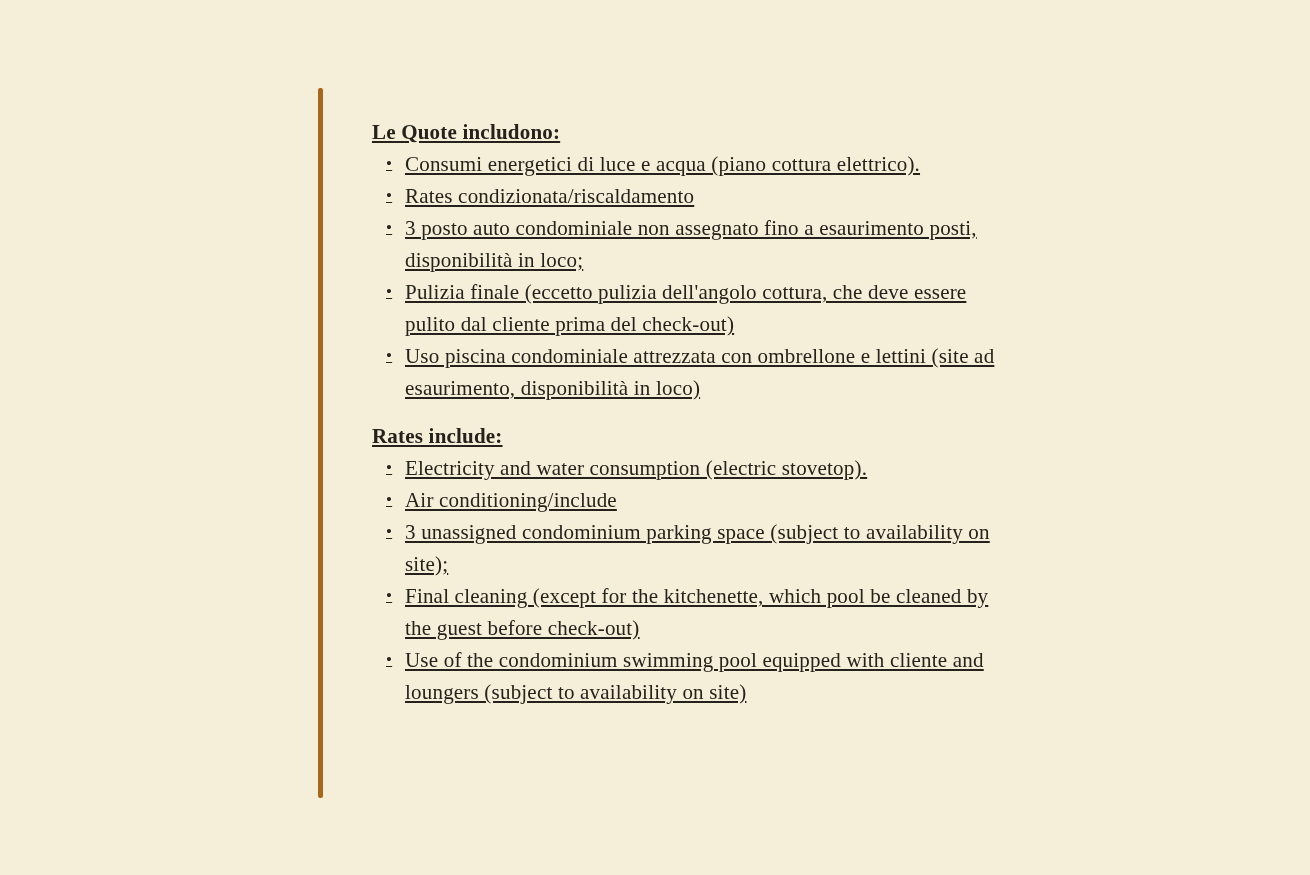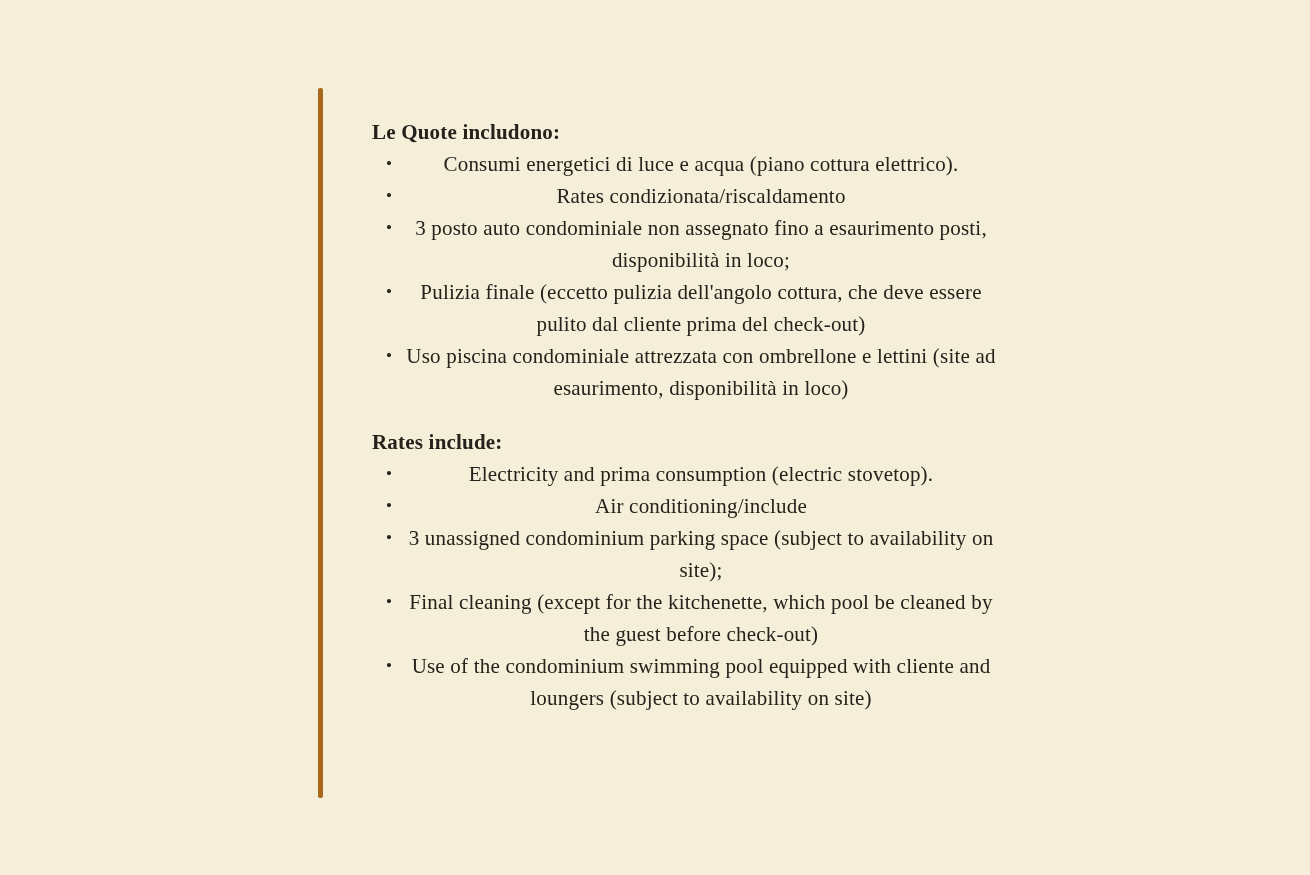--- a/index.html
+++ b/index.html
@@ -21,20 +21,21 @@
     width: 5px;
     height: 710px;
     background: #a8681b;
     border-radius: 2px;
   }
   .content {
     position: absolute;
     left: 372px;
     top: 116px;
     width: 625px;
+    text-decoration: underline;
   }
   .section-heading {
     font-size: 21px;
     line-height: 32px;
     font-weight: bold;
     letter-spacing: 0.2px;
   }
   ul.bullet-list {
     list-style: none;
     margin: 0;
@@ -49,24 +50,23 @@
   }
   .bullet {
     flex: 0 0 33px;
     padding-left: 14px;
     font-size: 17px;
     line-height: 32px;
   }
   .item-text {
     flex: 1 1 auto;
     max-width: 592px;
-    text-align: center;
   }
   .section + .section {
-    margin-top: 22px;
+    margin-top: 16px;
   }
 </style>
 </head>
 <body>
 
 <div>
   <div class="accent-line"></div>
 
   <div class="content">
 
@@ -94,21 +94,21 @@
           <span class="item-text">Uso piscina condominiale attrezzata con ombrellone e lettini (site ad esaurimento, disponibilità in loco)</span>
         </li>
       </ul>
     </div>
 
     <div class="section">
       <div class="section-heading">Rates include:</div>
       <ul class="bullet-list">
         <li>
           <span class="bullet">•</span>
-          <span class="item-text">Electricity and prima consumption (electric stovetop).</span>
+          <span class="item-text">Electricity and water consumption (electric stovetop).</span>
         </li>
         <li>
           <span class="bullet">•</span>
           <span class="item-text">Air conditioning/include</span>
         </li>
         <li>
           <span class="bullet">•</span>
           <span class="item-text">3 unassigned condominium parking space (subject to availability on site);</span>
         </li>
         <li>

